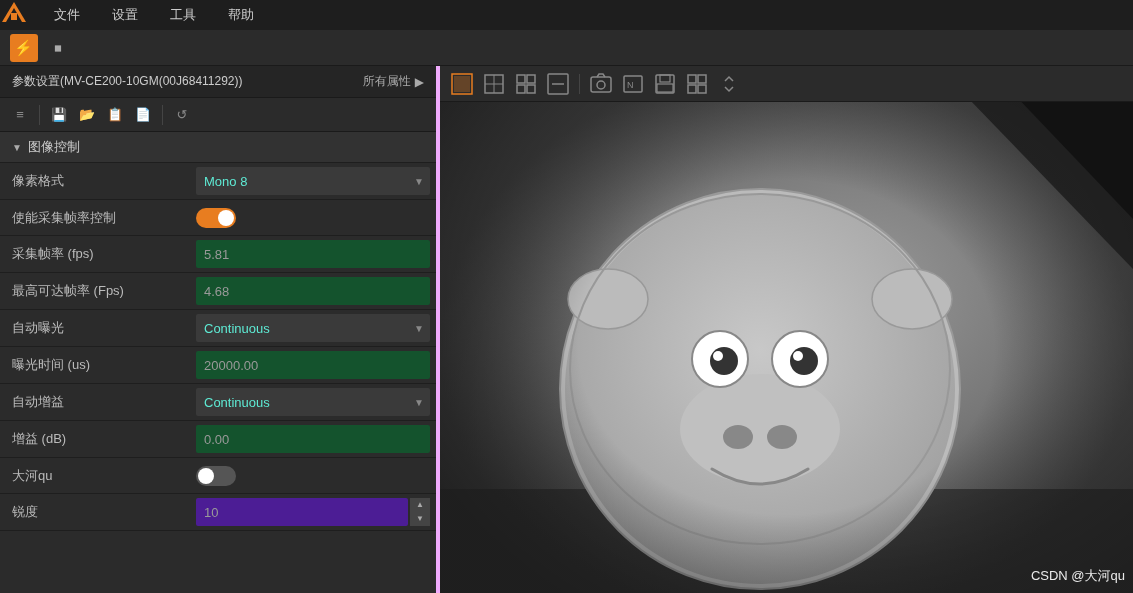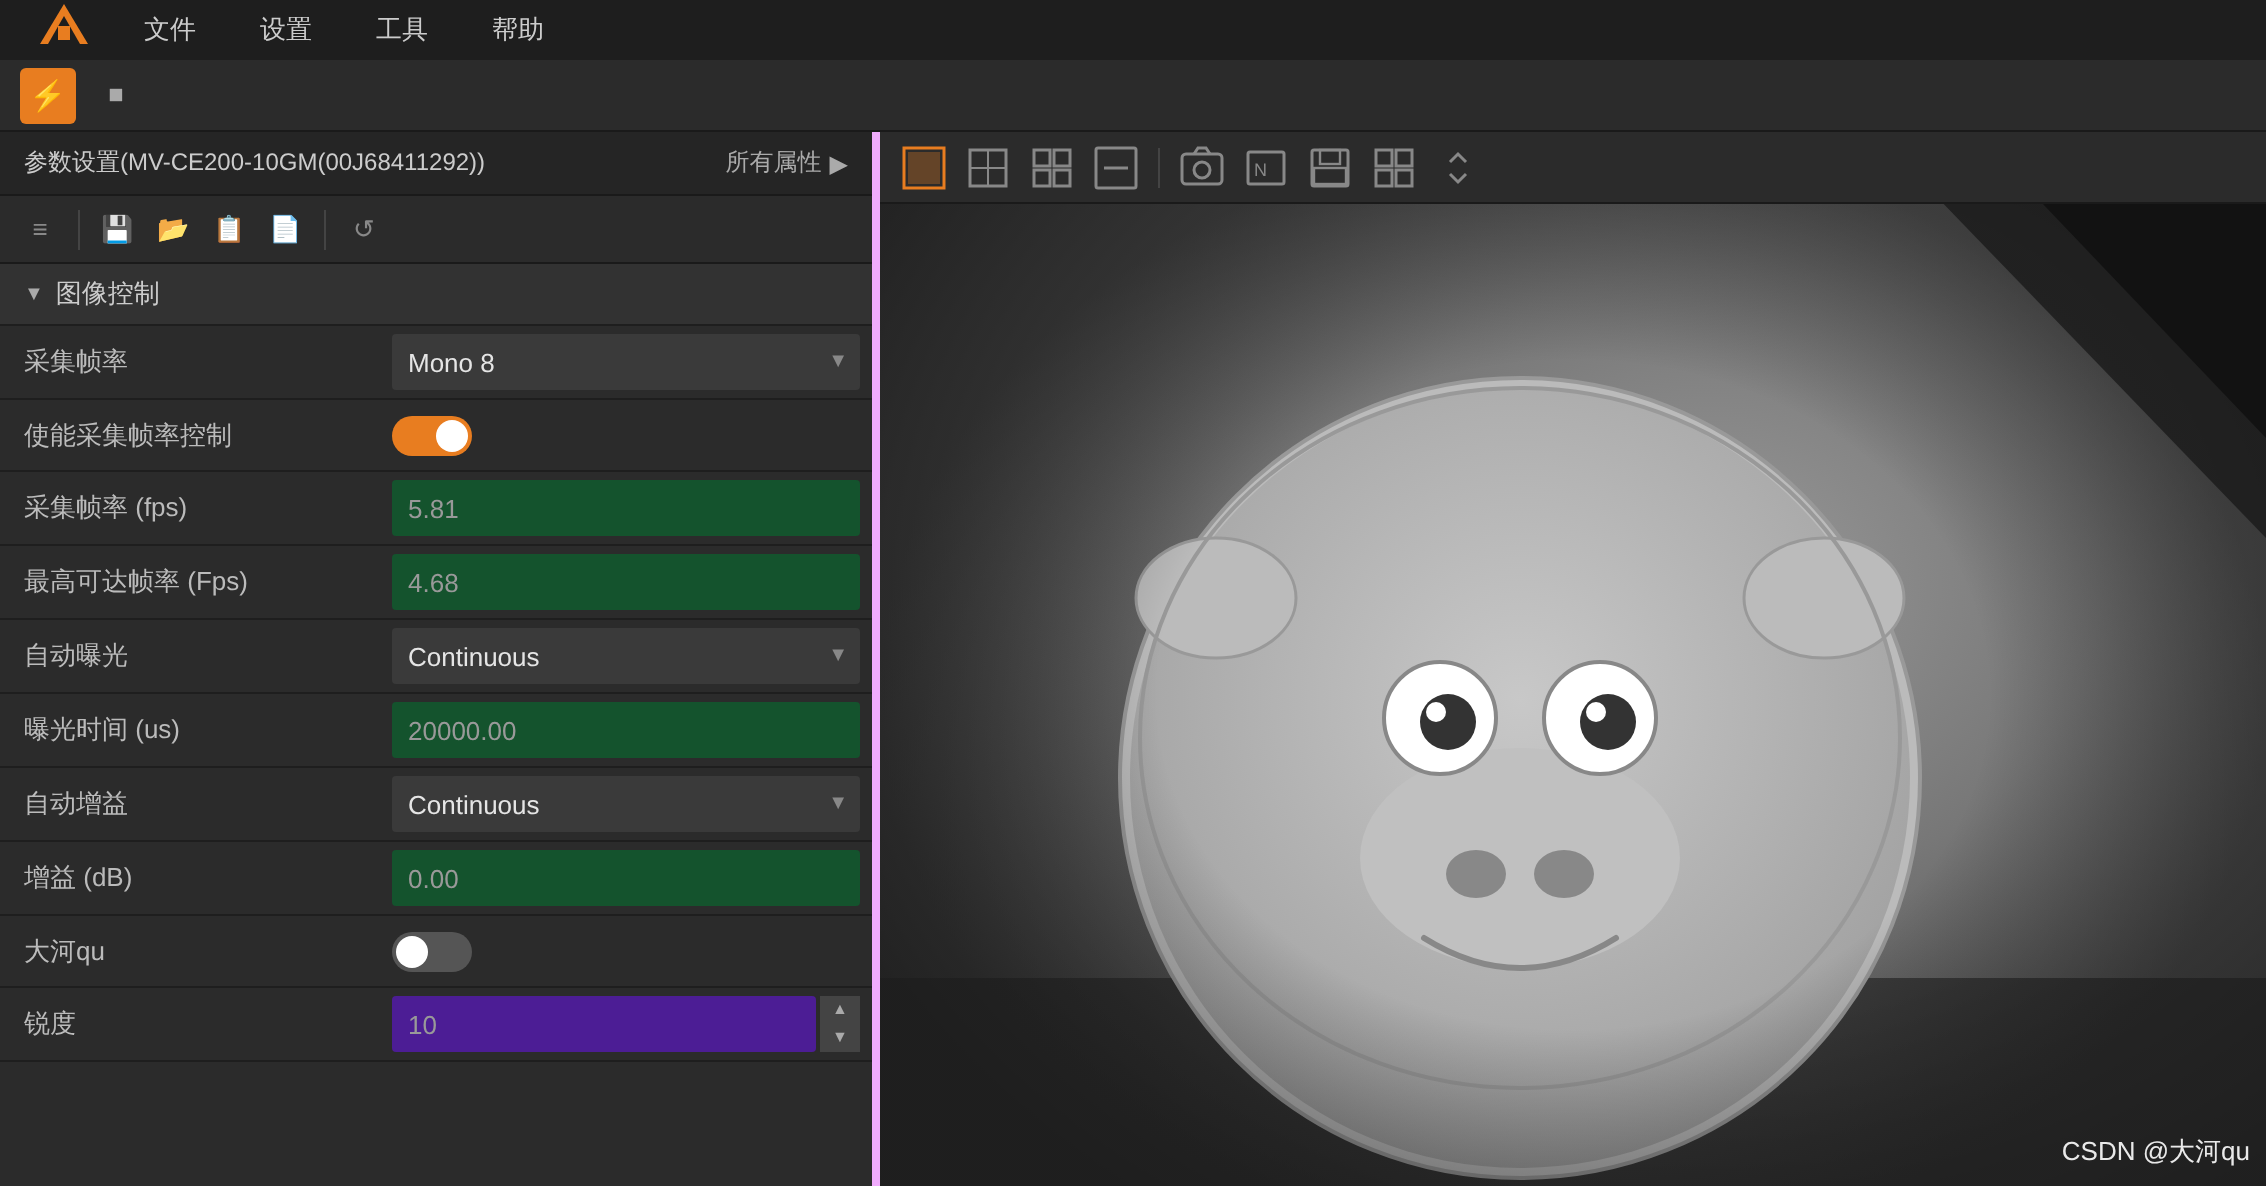--- a/index.html
+++ b/index.html
@@ -12,21 +12,21 @@
       color: #ccc;
       overflow: hidden;
     }
 
     
     .title-bar {
       background: #1e1e1e;
       height: 30px;
       display: flex;
       align-items: center;
-      padding: 0 18px;
+      padding: 0 0;
       gap: 20px;
     }
     .menu-item {
       color: #ccc;
       font-size: 13px;
       cursor: pointer;
       padding: 2px 6px;
     }
 
     
@@ -153,21 +153,21 @@
     .prop-value {
       flex: 1;
       padding: 4px 6px;
     }
 
     
     .prop-select {
       width: 100%;
       background: #3a3a3a;
       border: none;
-      color: #e5e5e5;
+      color: #5eead4;
       padding: 4px 8px;
       font-size: 13px;
       height: 28px;
       appearance: none;
       border-radius: 2px;
       cursor: pointer;
     }
     .select-wrapper {
       position: relative;
       width: 100%;
@@ -359,21 +359,21 @@
     </div>
 
     <div class="props-container">
 
       <div class="section-header">
         <span class="section-arrow">▼</span>
         <span>图像控制</span>
       </div>
 
       <div class="prop-row">
-        <div class="prop-label">采集帧率</div>
+        <div class="prop-label">像素格式</div>
         <div class="prop-value">
           <div class="select-wrapper">
             <select class="prop-select">
               <option>Mono 8</option>
             </select>
             <span class="select-arrow">▼</span>
           </div>
         </div>
       </div>
 

